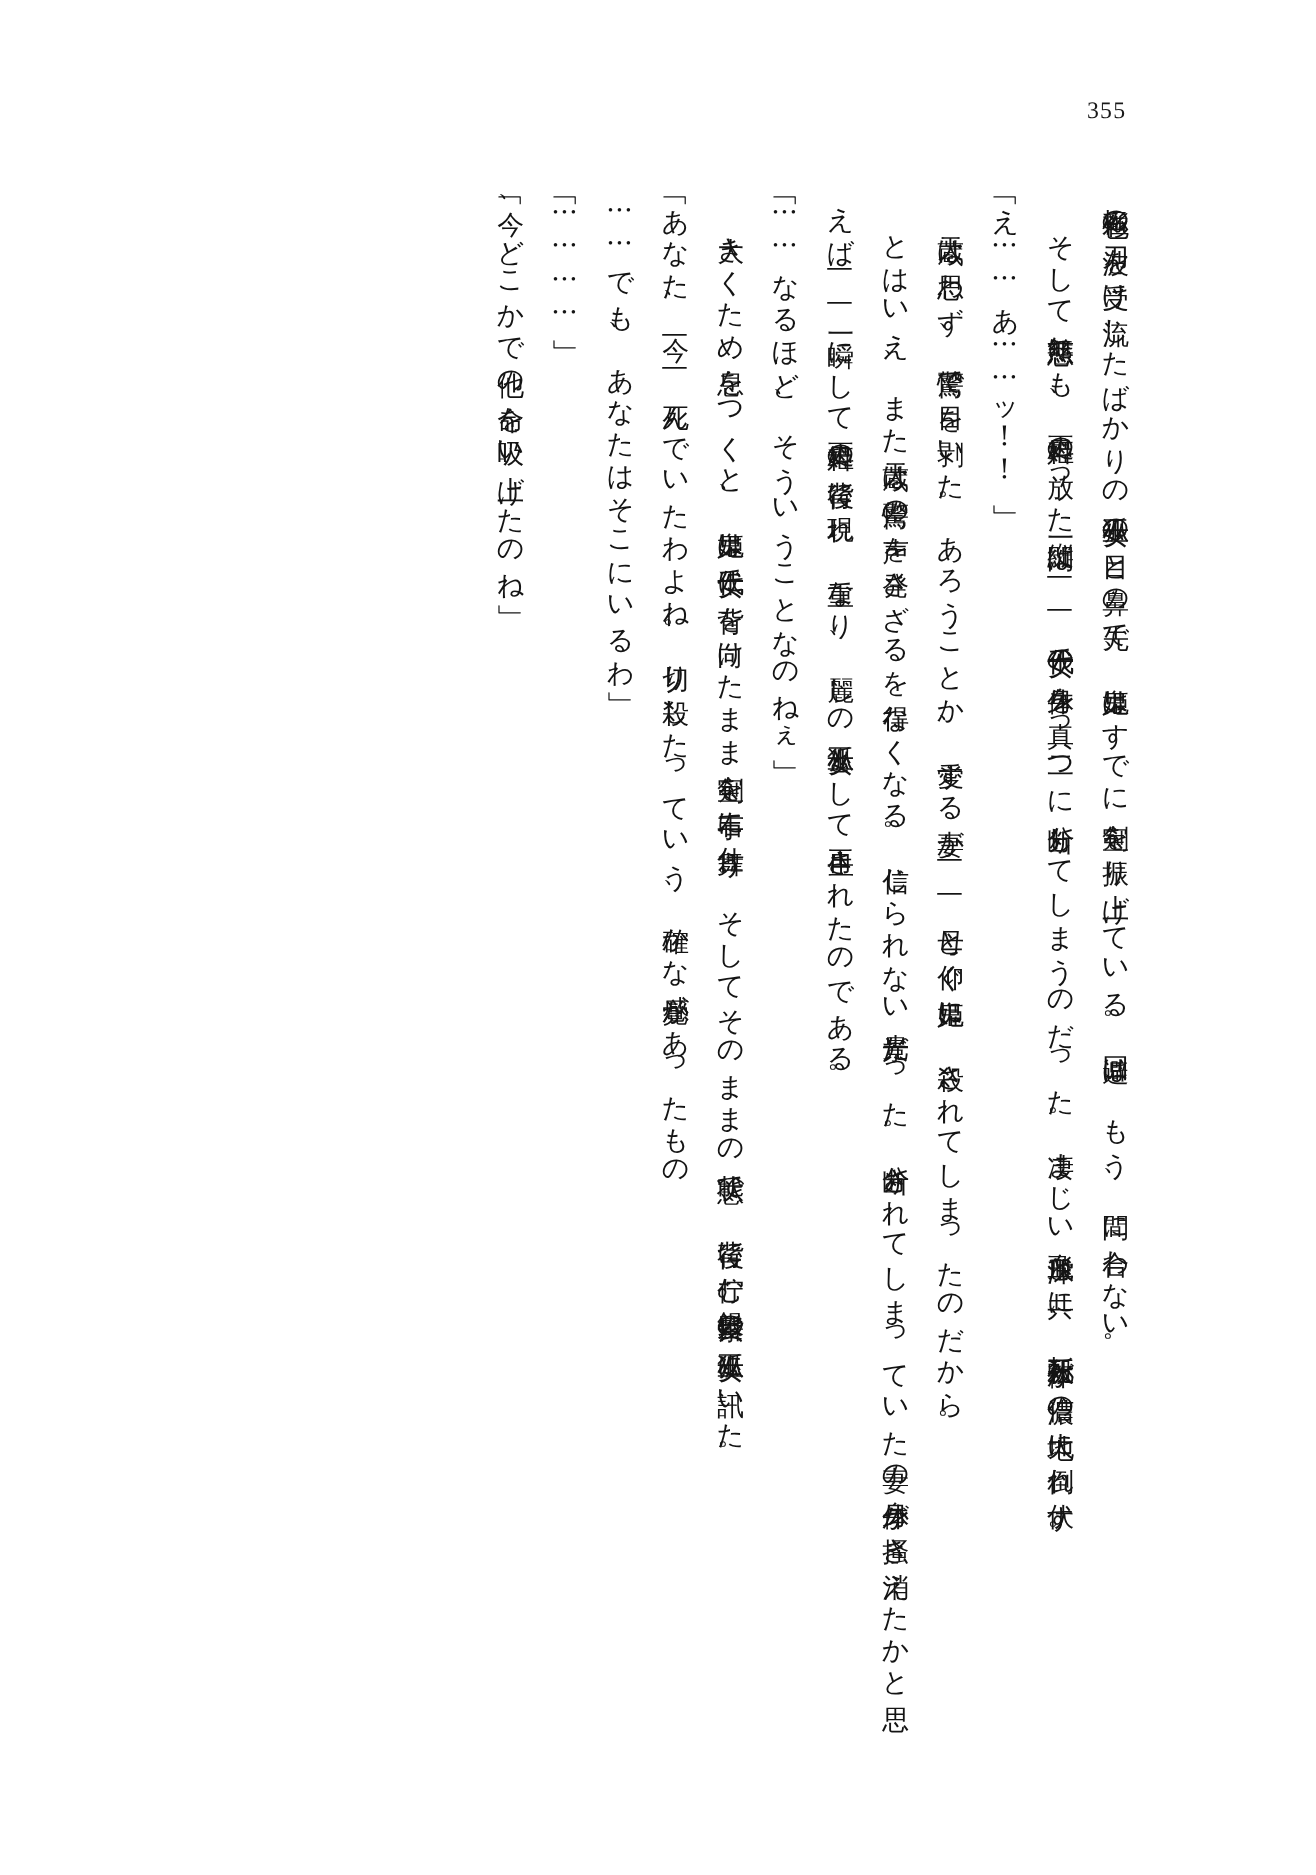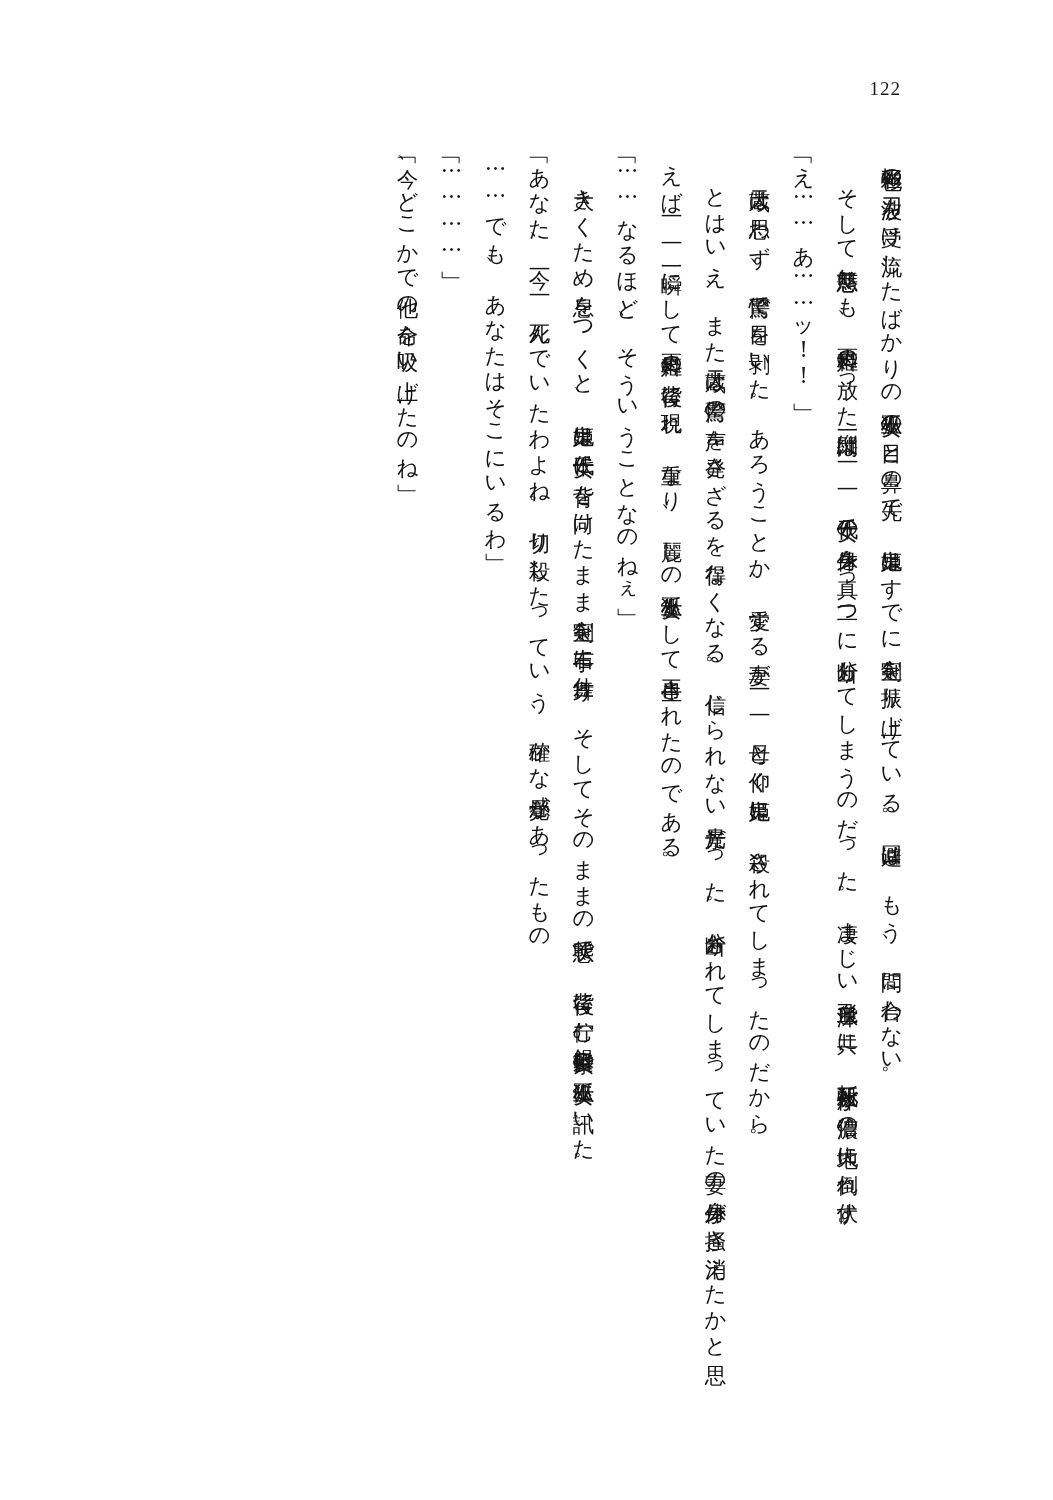--- a/index.html
+++ b/index.html
@@ -51,21 +51,21 @@
   }
   .body-text p.indent {
     text-indent: 23px;
   }
 </style>
 </head>
 <body>
 
 <div class="page">
 
-  <div class="page-number">122</div>
+  <div class="page-number">355</div>
 
   <div class="body-text">
     <p class="">極彩色の刀波を受け流したばかりの狐巫女の目と鼻の先で、鬼姫はすでに宝剣を振り上げている。回避は、もう、間に合わない。</p>
     <p class="indent">そして無慈悲にも、更科姫の放った縦一閃は——千代女の身体を真っ二つに分断してしまうのだった。凄まじい血飛沫と共に、斬殺死体が信濃の大地に倒れ伏す。</p>
     <p class="">「え……あ……ッ!!」</p>
     <p class="indent">天蔵は思わず、驚愕で目を剥いた。あろうことか、愛する妻が——母と仰ぐ鬼姫に、殺されてしまったのだから。</p>
     <p class="indent">とはいえ、また天蔵は驚愕の声を発さざるを得なくなる。信じられない光景だった。分断されてしまっていた妻の身体が掻き消えたかと思えば——一瞬にして更科姫の背後に現れ、重なり、麗しの狐巫女として再生されたのである。</p>
     <p class="">「……なるほど、そういうことなのねぇ」</p>
     <p class="indent">大きくため息をつくと、鬼姫は千代女に背を向けたまま宝剣を右手に仕舞う。そしてそのままの状態で、背後に佇む銀髪紫目の狐巫女に訊いた。</p>
     <p class="">「あなた、今——死んでいたわよね。切り殺したっていう、確かな感覚があったもの</p>

